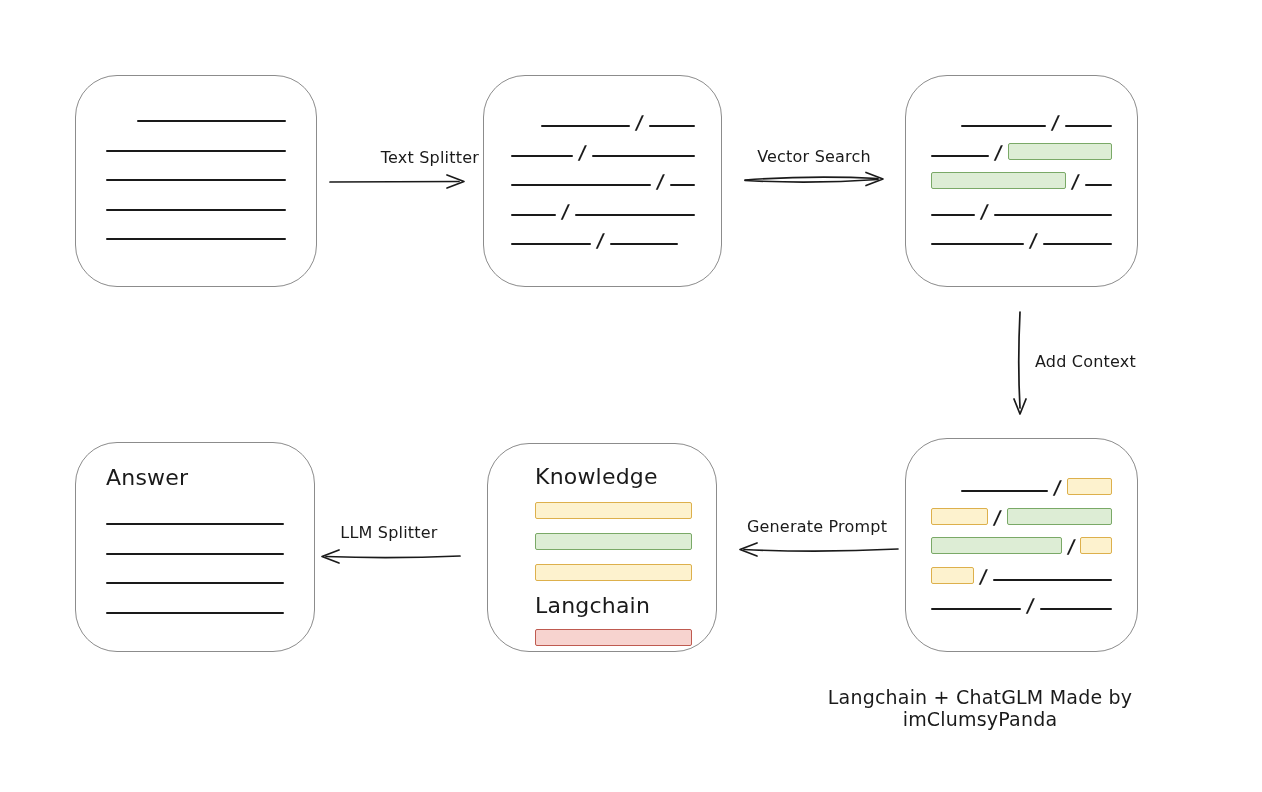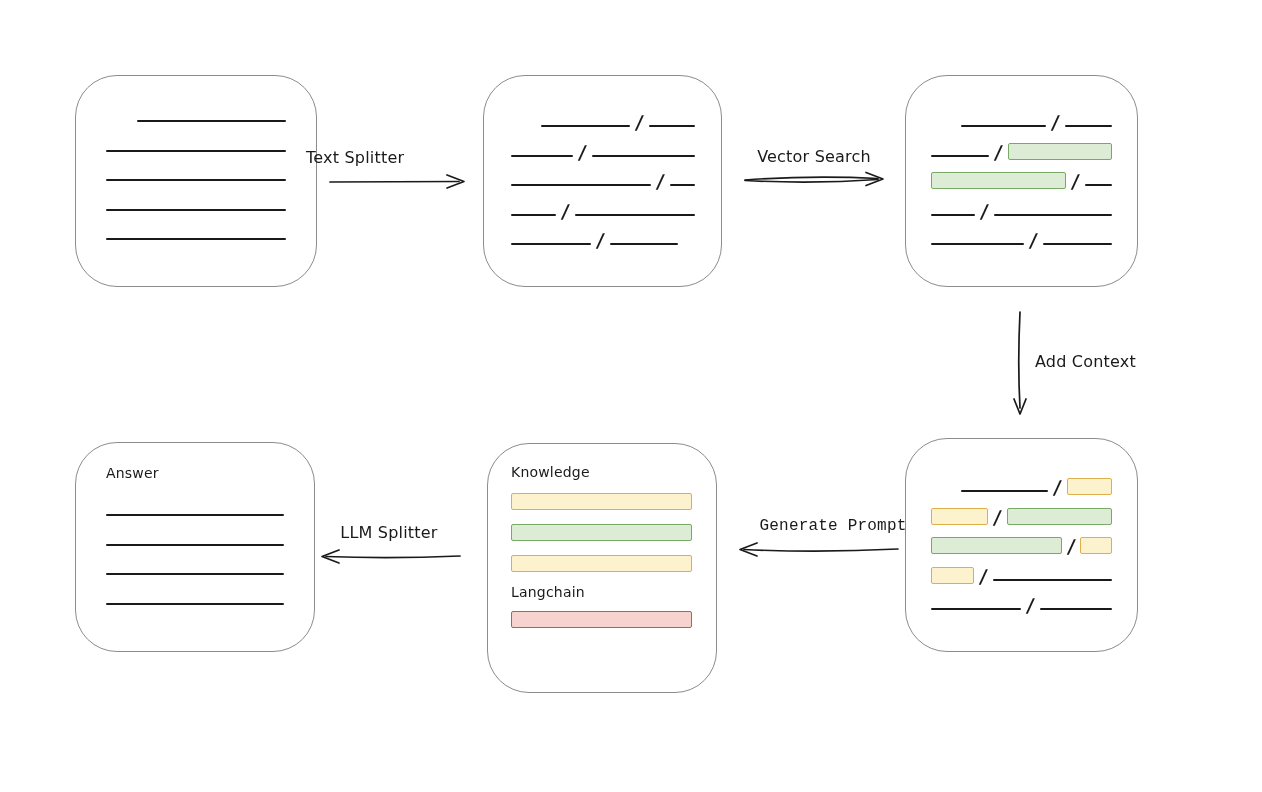--- a/index.html
+++ b/index.html
@@ -13,21 +13,21 @@
   }
   
   .chunk-rows{box-sizing:border-box;}
   .chunk-row{display:flex;align-items:flex-end;height:19px;margin-bottom:10.5px;}
   .hline{height:0;border-bottom:2px solid var(--line_color,#1a1a1a);margin-bottom:3px;border-radius:1px;}
   .slash{font-size:19px;line-height:17px;margin:0 6px -1px 6px;font-weight:bold;transform:skewX(-8deg);}
   .chip{height:15px;border:1.6px solid;border-radius:2px;box-sizing:content-box;}
   .chip.green{background:var(--green_fill,#ddedd5);border-color:var(--green_border,#7aa967);}
   .chip.yellow{background:var(--yellow_fill,#fdf2ce);border-color:var(--yellow_border,#ddb04c);}
   .chip.red{background:var(--red_fill,#f7d3cf);border-color:var(--red_border,#bf5a50);}
-  .node-heading{font-size:14px;font-weight:500;letter-spacing:.2px;}
+  .node-heading{font-size:22px;font-weight:500;letter-spacing:.2px;}
   .arrow-label{position:absolute;font-size:16px;font-weight:500;letter-spacing:.2px;white-space:nowrap;}
   .arrow-svg{position:absolute;overflow:visible;}
   .arrow-svg path{stroke:var(--line_color,#1a1a1a);stroke-width:1.7;fill:none;stroke-linecap:round;stroke-linejoin:round;}
   #caption{position:absolute;left:760px;top:686px;width:440px;text-align:center;font-size:19px;font-weight:500;letter-spacing:.2px;}
   
   .bar-rows .chunk-row{margin-bottom:12px;}
   .answer-lines .hline{margin-bottom:0;}
   .answer-lines .chunk-row{height:2px;margin-bottom:27.5px;}
 </style>
 </head>
@@ -138,21 +138,21 @@
           <div class="hline" style="width: 122px;"></div>
         </div>
         <div class="chunk-row">
           <div class="hline" style="width: 93px;"></div>
           <span class="slash">/</span>
           <div class="hline" style="width: 74px;"></div>
         </div>
       </div>
   </div>
 
-  <div class="node" style="left:487px;top:443px;width:230px;height:250px;">
+  <div class="node" style="left:487px;top:443px;width:230px;height:209px;padding-left:24px;">
     <div style="padding:20px 24px 0 23px;">
       <div class="node-heading">Knowledge</div>
       <div class="chunk-rows bar-rows" style="padding-top:11px;">
           <div class="chunk-row">
             <div class="chip yellow" style="width: 180px;"></div>
           </div>
           <div class="chunk-row">
             <div class="chip green" style="width: 180px;"></div>
           </div>
           <div class="chunk-row">
@@ -181,45 +181,46 @@
           <div class="chunk-row">
             <div class="hline" style="width: 180px;"></div>
           </div>
           <div class="chunk-row">
             <div class="hline" style="width: 180px;"></div>
           </div>
         </div>
     </div>
   </div>
 
-  <div class="arrow-label" style="left:306px;top:148px;width:145px;text-align:left;">Text Splitter</div>
+  <div class="arrow-label" style="left:334px;top:148px;width:145px;text-align:right;">Text Splitter</div>
   <svg class="arrow-svg" style="left:325px;top:170px;" width="148" height="24">
     <path d="M5,12 L134,11.5"></path>
     <path d="M122,5 L139,11.5 L122,18"></path>
   </svg>
 
   <div class="arrow-label" style="left:740px;top:147px;width:148px;text-align:center;">Vector Search</div>
   <svg class="arrow-svg" style="left:740px;top:168px;" width="152" height="24">
     <path d="M5,12 Q72,7 138,10.5"></path>
     <path d="M5,12.5 Q72,16 138,11.5"></path>
     <path d="M126,4.5 L143,11 L126,17.5"></path>
   </svg>
 
   <div class="arrow-label" style="left:1035px;top:352px;">Add Context</div>
   <svg class="arrow-svg" style="left:1008px;top:308px;" width="26" height="114">
     <path d="M12,4 Q9.5,55 12,100"></path>
     <path d="M6,91 L12,106 L18,91"></path>
   </svg>
 
-  <div class="arrow-label" style="left:749px;top:517px;width:168px;text-align:center;font-family:Liberation Mono, monospace;">Generate Prompt</div>
+  <div class="arrow-label" style="left:733px;top:517px;width:168px;text-align:center;">Generate Prompt</div>
   <svg class="arrow-svg" style="left:733px;top:538px;" width="170" height="24">
     <path d="M165,11 Q85,15 11,11.5"></path>
     <path d="M24,5 L7,11.5 L24,18"></path>
   </svg>
 
   <div class="arrow-label" style="left:318px;top:523px;width:142px;text-align:center;">LLM Splitter</div>
   <svg class="arrow-svg" style="left:315px;top:545px;" width="150" height="24">
     <path d="M145,11 Q75,14 11,11.5"></path>
     <path d="M24,5 L7,11.5 L24,18"></path>
   </svg>
 
+  <div id="caption">Langchain + ChatGLM Made by imClumsyPanda</div>
 
 </div>
 
 </body></html>

